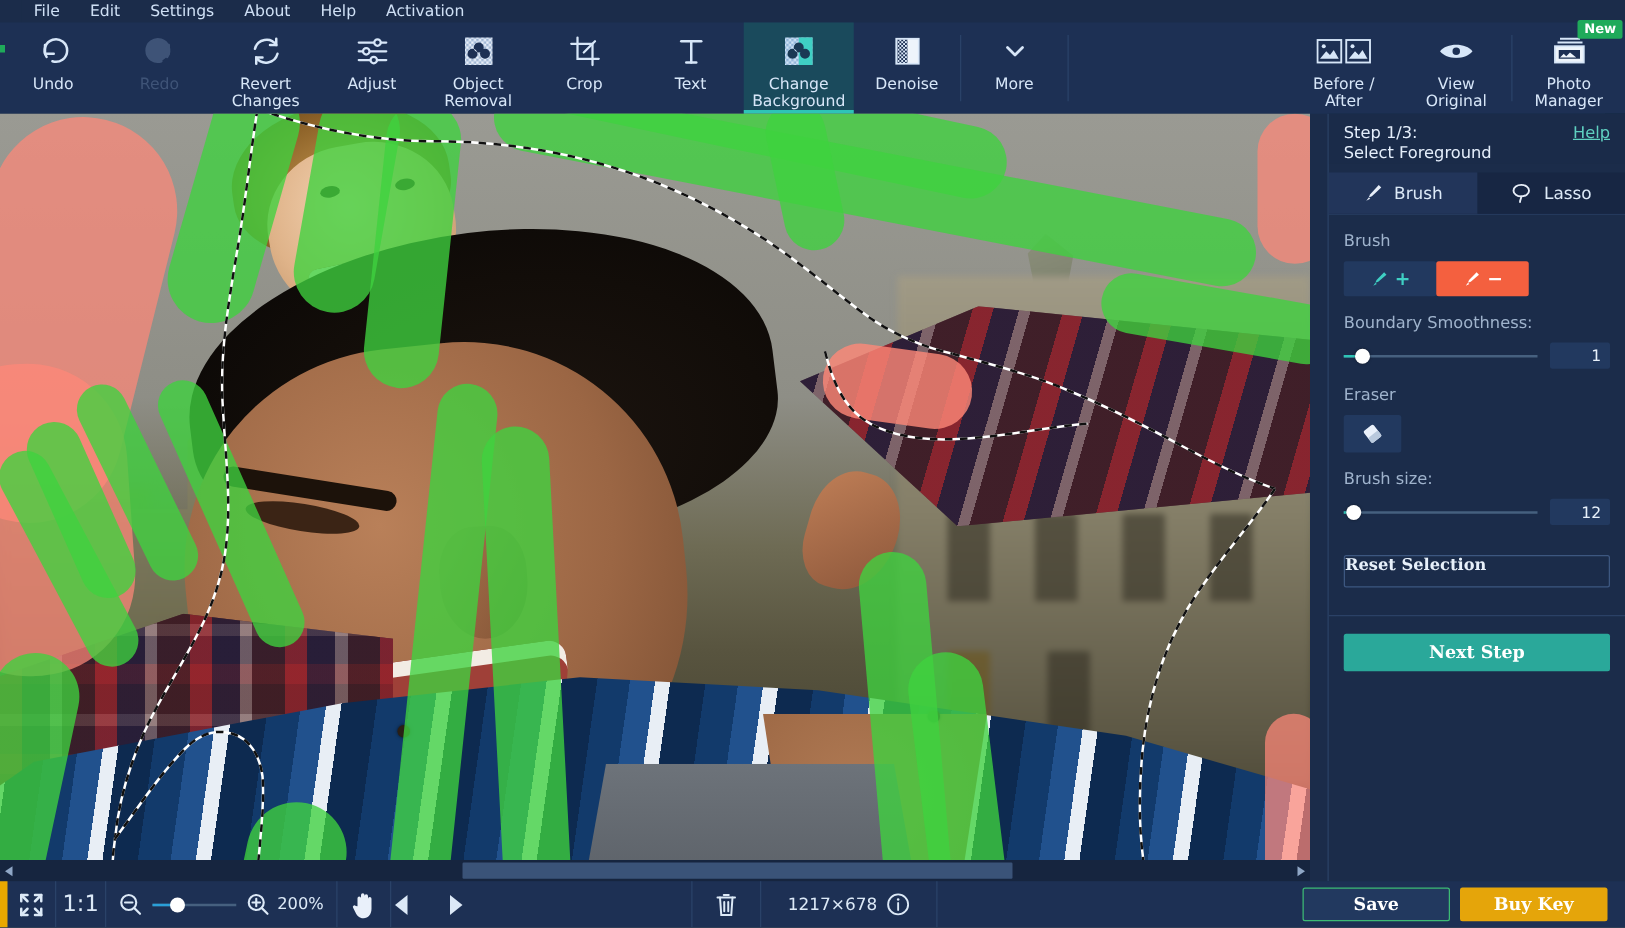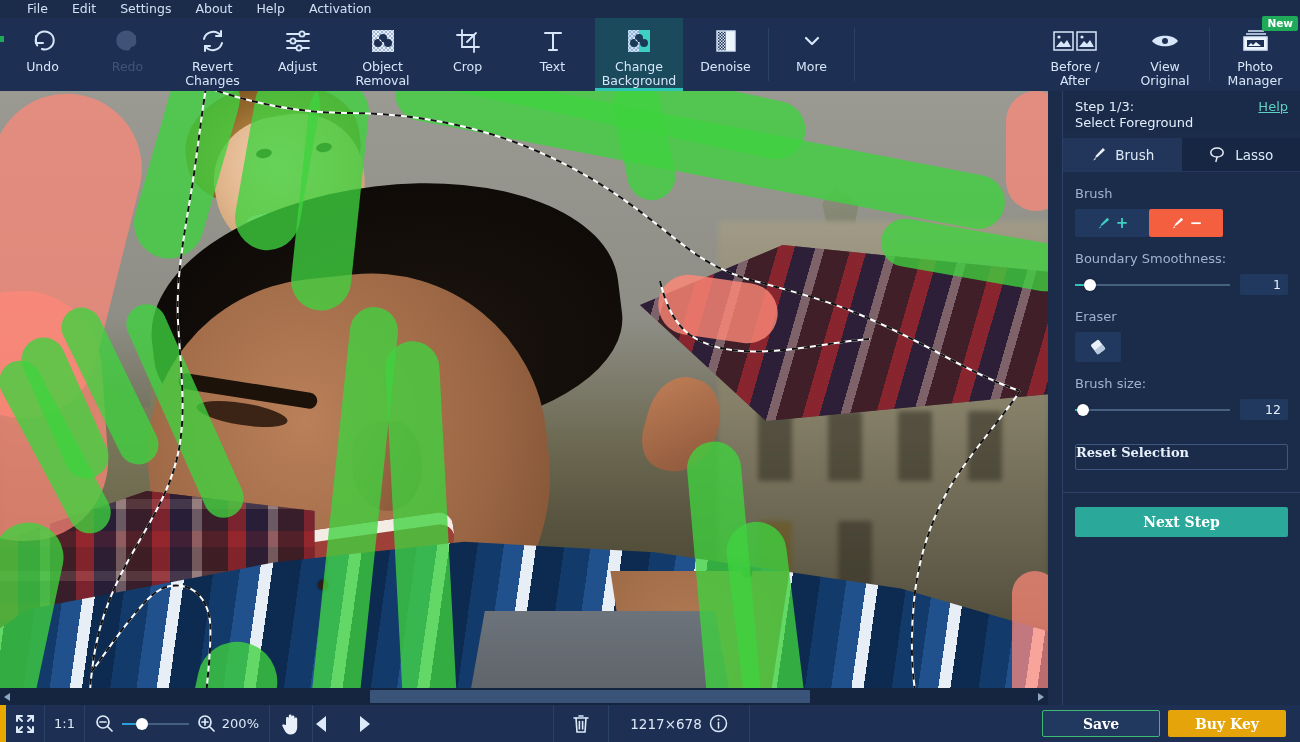--- a/index.html
+++ b/index.html
@@ -296,21 +296,21 @@
   .bb-cell {
     height:37px; display:flex; align-items:center; justify-content:center;
     border-right:1px solid #2a4268; color:#dce9f7; cursor:pointer;
   }
   .bb-cell.nb { border-right:none; }
   .zoom-slider { position:relative; width:72px; height:14px; margin:0 8px; cursor:pointer; }
   .zoom-slider .track { position:absolute; left:0; right:0; top:6px; height:2px; background:#46607f; }
   .zoom-slider .fill { position:absolute; left:0; width:20px; top:6px; height:2px; background:#2a9fd8; }
   .zoom-slider .knob { position:absolute; left:14px; top:1px; width:12px; height:12px; border-radius:50%; background:#fff; }
   .zoom-pct { font-size:13px; color:#dce9f7; margin-left:6px; }
-  .ratio { font-size:13px; color:#dce9f7; }
+  .ratio { font-size:18px; color:#dce9f7; }
   .dims { font-size:13.5px; color:#dce9f7; margin-right:9px; }
   .save-btn {
     width:118px; height:27px; border:1px solid #3dbb74; background:#22395f; color:#fff;
     font-size:14px; font-weight:bold; display:flex; align-items:center; justify-content:center;
     cursor:pointer; border-radius:2px; font-family:"DejaVu Serif","Liberation Serif",serif;
   }
   .buy-btn {
     width:118px; height:27px; background:#e5a50a; color:#fff; font-size:14px; font-weight:bold;
     display:flex; align-items:center; justify-content:center; cursor:pointer; border-radius:2px;
     margin-left:8px; font-family:"DejaVu Serif","Liberation Serif",serif;

